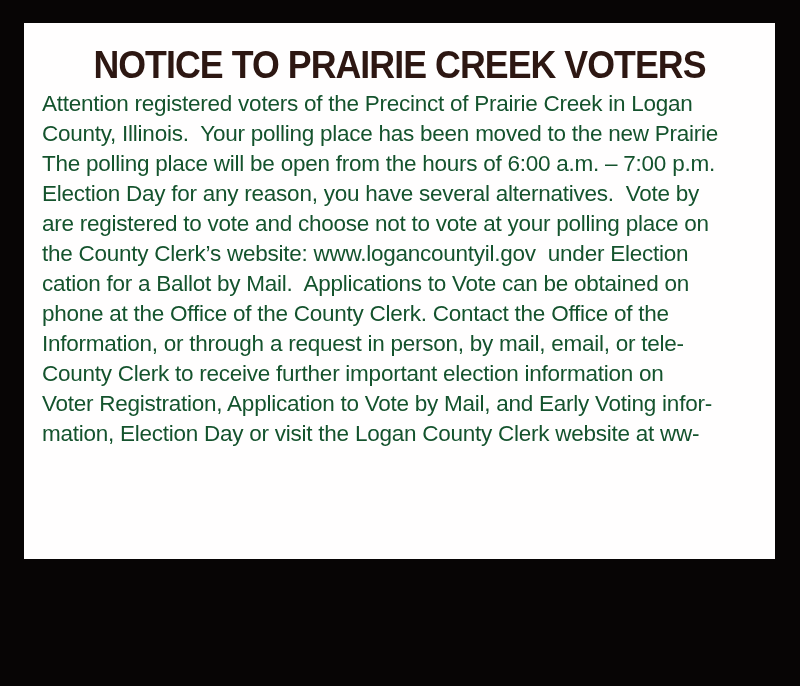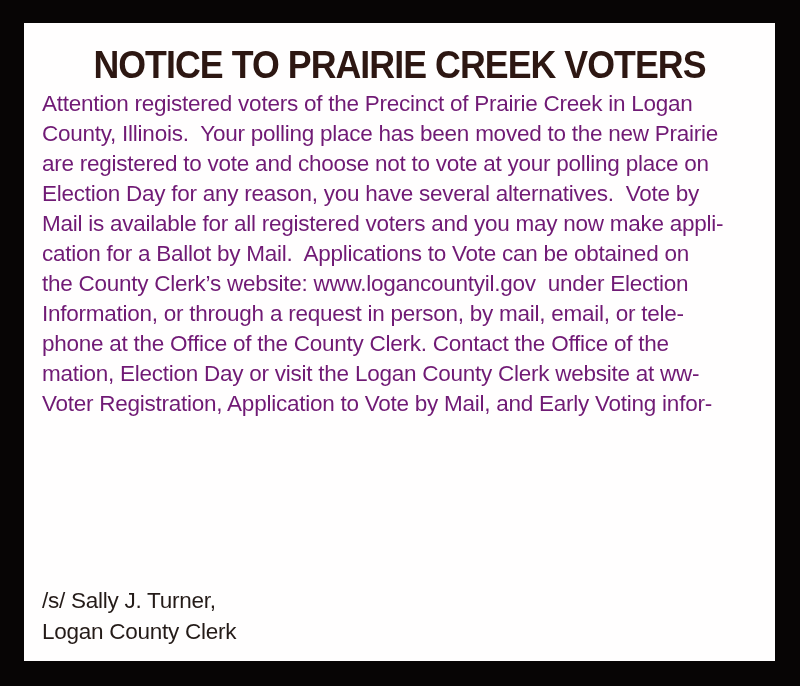--- a/index.html
+++ b/index.html
@@ -12,21 +12,21 @@
     background: #070505;
     font-family: "Liberation Sans", sans-serif;
     overflow: hidden;
     position: relative;
   }
   .notice-panel {
     position: absolute;
     left: 24px;
     top: 23px;
     width: 751px;
-    height: 638px;
+    height: 536px;
     background: #fffefe;
     box-sizing: border-box;
   }
   .notice-title {
     margin: 0;
     position: absolute;
     left: 0;
     top: 21px;
     width: 100%;
     text-align: center;
@@ -36,21 +36,21 @@
     color: #2d1712;
     transform: scaleX(0.94);
     transform-origin: 50% 50%;
     white-space: nowrap;
   }
   .notice-body {
     position: absolute;
     left: 18px;
     top: 66px;
     width: 726px;
-    color: #701a75;
+    color: #14532d;
   }
   .body-line {
     font-size: 22.5px;
     line-height: 30px;
     letter-spacing: -0.25px;
     white-space: pre; 
   }
   .notice-signature {
     position: absolute;
     left: 18px;
@@ -67,29 +67,26 @@
 </head>
 <body>
 
 <div class="notice-panel">
 
   <h1 class="notice-title">NOTICE TO PRAIRIE CREEK VOTERS</h1>
 
   <div class="notice-body">
     <div class="body-line">Attention registered voters of the Precinct of Prairie Creek in Logan</div>
     <div class="body-line">County, Illinois.  Your polling place has been moved to the new Prairie</div>
+    <div class="body-line">The polling place will be open from the hours of 6:00 a.m. – 7:00 p.m.</div>
+    <div class="body-line">Election Day for any reason, you have several alternatives.  Vote by</div>
     <div class="body-line">are registered to vote and choose not to vote at your polling place on</div>
-    <div class="body-line">Election Day for any reason, you have several alternatives.  Vote by</div>
-    <div class="body-line">Mail is available for all registered voters and you may now make appli-</div>
+    <div class="body-line">the County Clerk’s website: www.logancountyil.gov  under Election</div>
     <div class="body-line">cation for a Ballot by Mail.  Applications to Vote can be obtained on</div>
-    <div class="body-line">the County Clerk’s website: www.logancountyil.gov  under Election</div>
+    <div class="body-line">phone at the Office of the County Clerk. Contact the Office of the</div>
     <div class="body-line">Information, or through a request in person, by mail, email, or tele-</div>
-    <div class="body-line">phone at the Office of the County Clerk. Contact the Office of the</div>
+    <div class="body-line">County Clerk to receive further important election information on</div>
+    <div class="body-line">Voter Registration, Application to Vote by Mail, and Early Voting infor-</div>
     <div class="body-line">mation, Election Day or visit the Logan County Clerk website at ww-</div>
-    <div class="body-line">Voter Registration, Application to Vote by Mail, and Early Voting infor-</div>
   </div>
 
-  <div class="notice-signature">
-    <div class="signature-line">/s/ Sally J. Turner,</div>
-    <div class="signature-line">Logan County Clerk</div>
-  </div>
 
 </div>
 
 </body></html>

